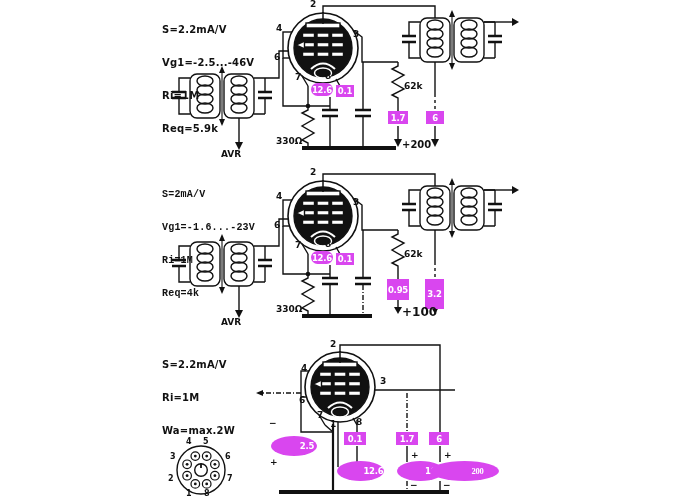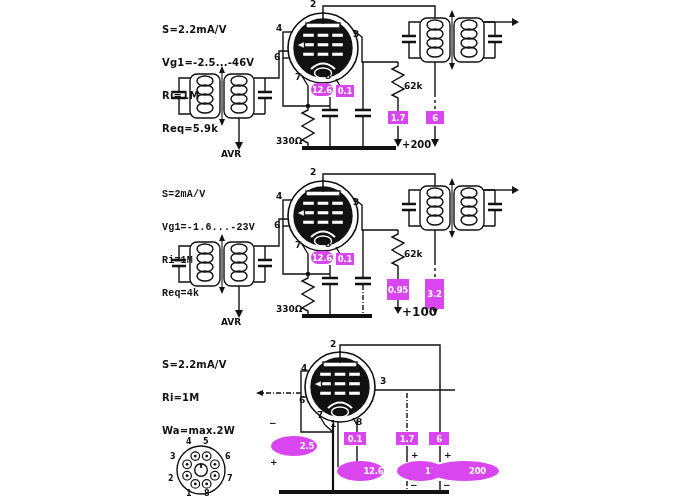--- a/index.html
+++ b/index.html
@@ -232,21 +232,21 @@
 <span class="vbox circ" style="left:271px;top:436px;width:20px;height:20px;">2.5</span>
 <span class="lbl" style="left:270px;top:458px;">+</span>
 <span class="vbox" style="left:344px;top:432px;width:22px;height:13px;">0.1</span>
 <span class="vbox" style="left:396px;top:432px;width:22px;height:13px;">1.7</span>
 <span class="vbox" style="left:429px;top:432px;width:20px;height:13px;">6</span>
 <span class="vbox circ" style="left:337px;top:461px;width:21px;height:20px;">12.6</span>
 <span class="lbl" style="left:411px;top:451px;">+</span>
 <span class="vbox circ" style="left:397px;top:461px;width:21px;height:20px;">100</span>
 <span class="lbl" style="left:410px;top:481px;">−</span>
 <span class="lbl" style="left:444px;top:451px;">+</span>
-<span class="vbox circ" style="left:430px;top:461px;width:43px;height:20px;">200</span>
+<span class="vbox circ" style="left:430px;top:461px;width:43px;height:20px;font-family:Liberation Serif, serif;">200</span>
 <span class="lbl" style="left:443px;top:481px;">−</span>
 
 <span class="lbl sm" style="left:186px;top:437px;">4</span>
 <span class="lbl sm" style="left:203px;top:437px;">5</span>
 <span class="lbl sm" style="left:170px;top:452px;">3</span>
 <span class="lbl sm" style="left:225px;top:452px;">6</span>
 <span class="lbl sm" style="left:168px;top:474px;">2</span>
 <span class="lbl sm" style="left:227px;top:474px;">7</span>
 <span class="lbl sm" style="left:186px;top:489px;">1</span>
 <span class="lbl sm" style="left:204px;top:489px;">8</span>

